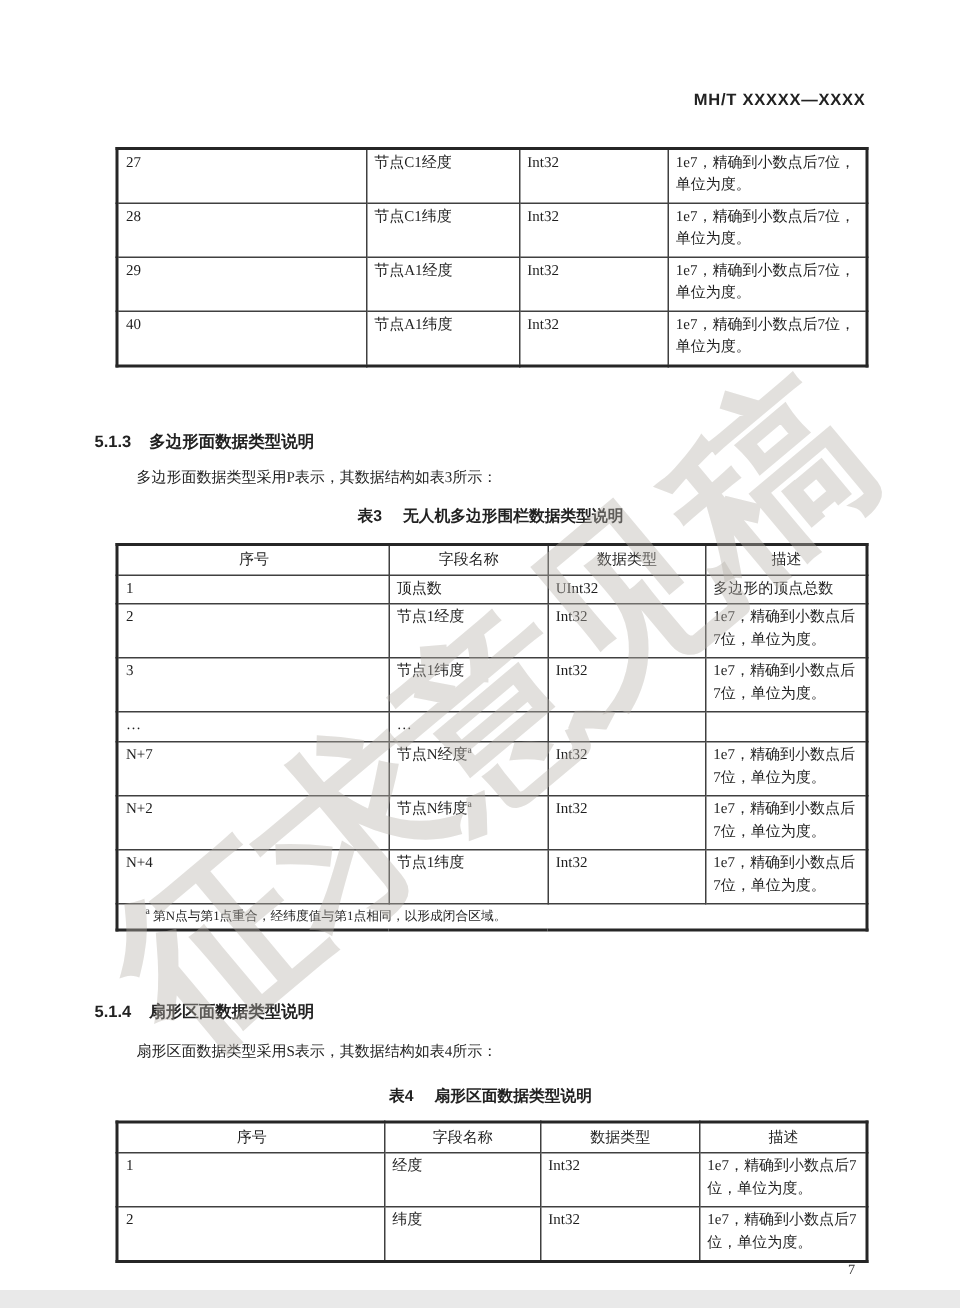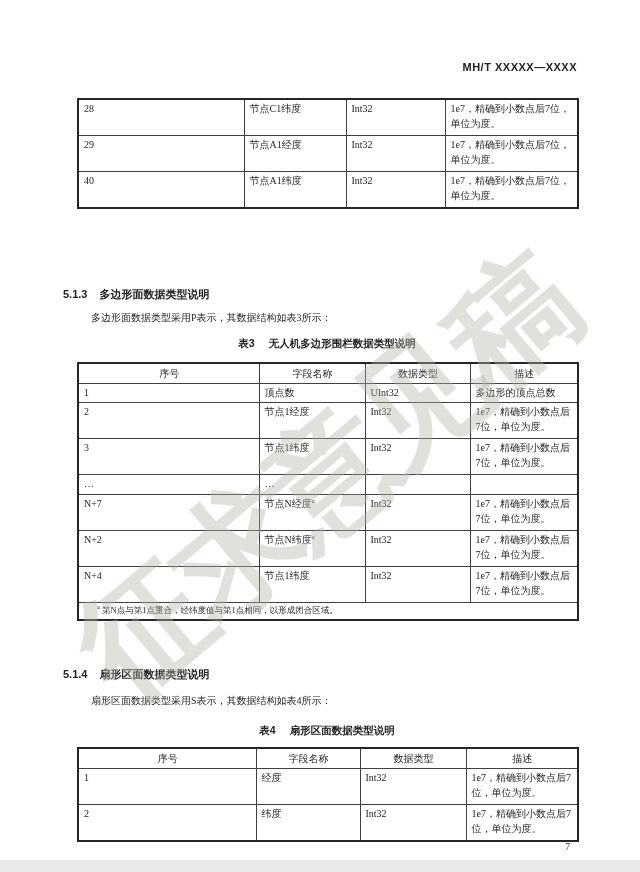--- a/index.html
+++ b/index.html
@@ -97,20 +97,26 @@
   <div class="doc-number">MH/T XXXXX—XXXX</div>
 
   <table class="doc-table t1">
     <colgroup>
         <col class="c1">
         <col class="c2">
         <col class="c3">
         <col class="c4">
       </colgroup>
     <tbody>
+      <tr class="rm">
+        <td>27</td>
+        <td>节点C1经度</td>
+        <td>Int32</td>
+        <td>1e7，精确到小数点后7位，单位为度。</td>
+      </tr>
       <tr class="rm">
         <td>28</td>
         <td>节点C1纬度</td>
         <td>Int32</td>
         <td>1e7，精确到小数点后7位，单位为度。</td>
       </tr>
       <tr class="rm">
         <td>29</td>
         <td>节点A1经度</td>
         <td>Int32</td>

